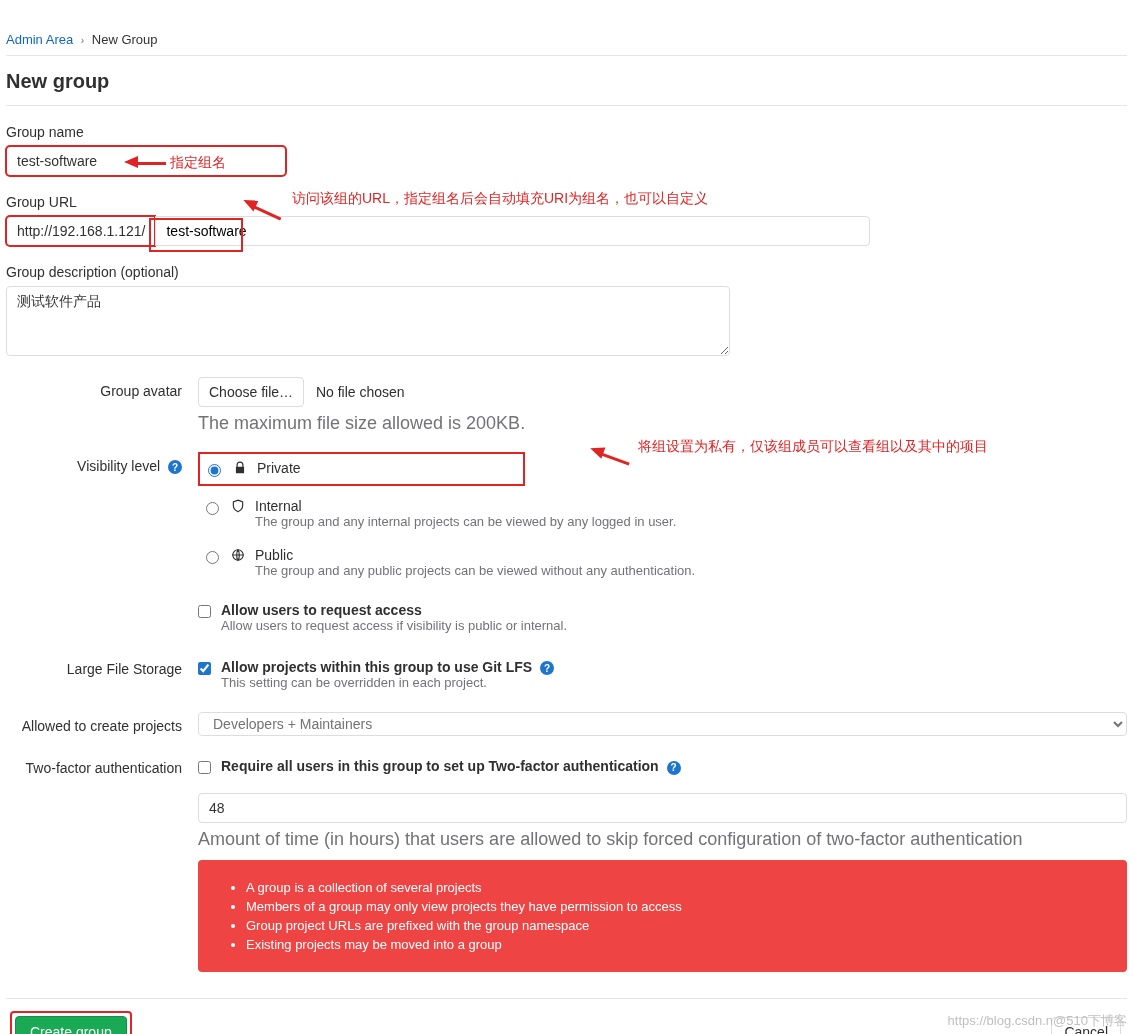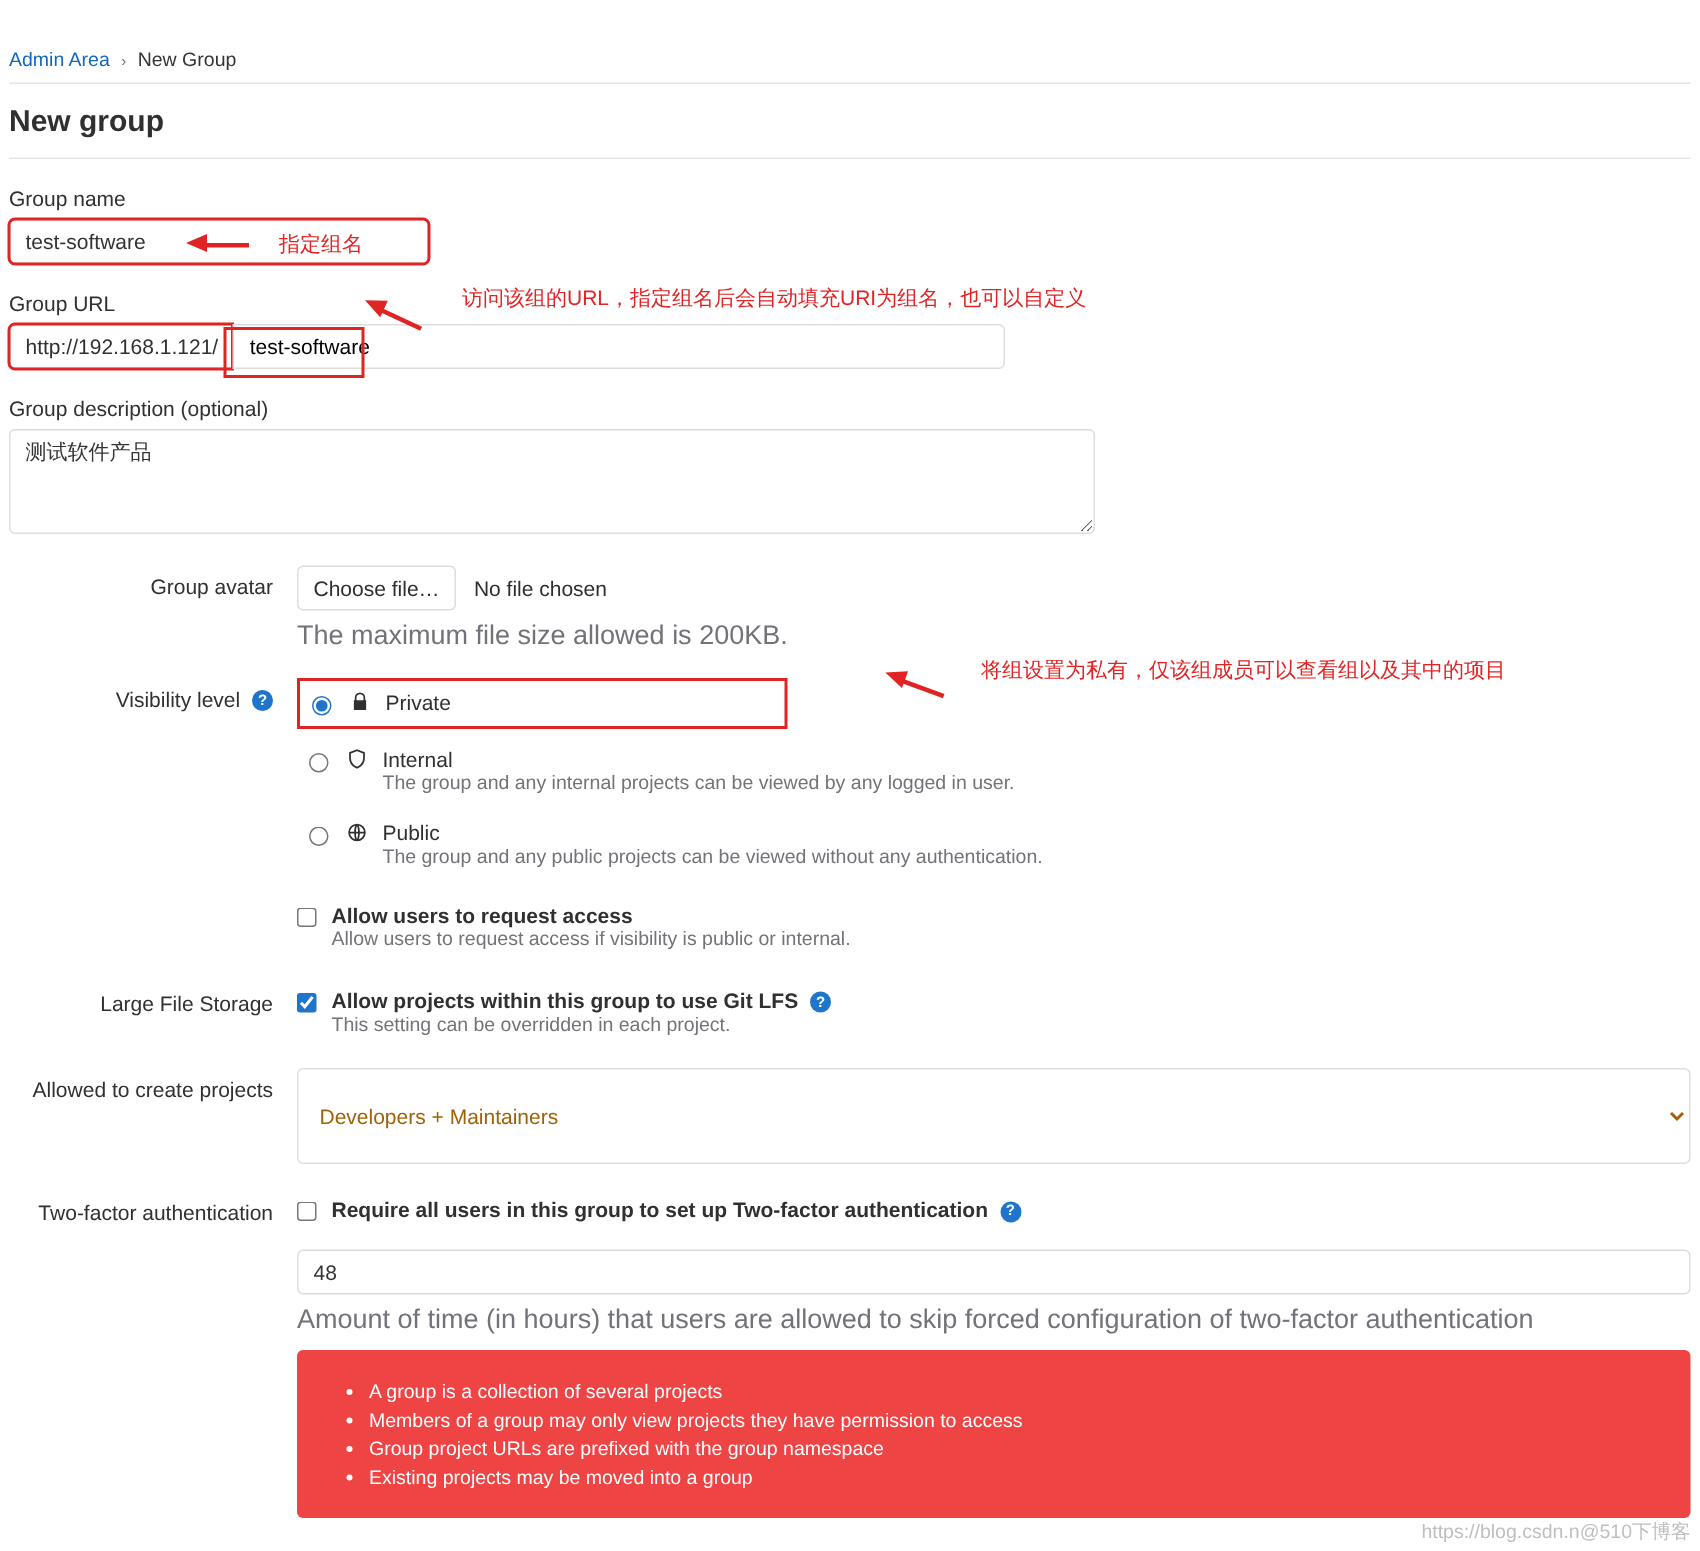--- a/index.html
+++ b/index.html
@@ -29,21 +29,21 @@
   .input-text {
     border: 1px solid #ddd; border-radius: 4px; padding: 6px 10px; font-size: 14px;
     background: #fff; color: #333;
   }
   .input-small { width: 280px; }
   .input-full { width: 100%; }
   textarea.input-text { min-height: 70px; resize: vertical; }
 
   .red-box { outline: 2px solid #e02424; outline-offset: -1px; }
 
-  .url-row { display: flex; width: 664px; align-items: flex-end; }
+  .url-row { display: flex; width: 864px; align-items: flex-end; }
   .url-prefix {
     border: 1px solid #ddd; border-right: none; border-radius: 4px 0 0 4px;
     padding: 6px 10px; background: #fff; color: #303030;
   }
   .url-input {
     flex: 1; border: 1px solid #ddd; border-radius: 0 4px 4px 0; padding: 6px 10px; font-size: 14px;
   }
 
   .form2 { margin-top: 18px; }
   .row2 { display: flex; margin-bottom: 18px; }
@@ -72,22 +72,22 @@
   .check-text .c-desc  { color: #737278; font-size: 13px; }
 
   .help-icon {
     display: inline-flex; align-items: center; justify-content: center;
     width: 14px; height: 14px; border-radius: 50%;
     background: #1f75cb; color: #fff; font-size: 10px; font-weight: bold;
     margin-left: 4px; vertical-align: middle;
   }
 
   select.sel-full {
-    width: 100%; border: 1px solid #ddd; border-radius: 4px; padding: 22px 10px;
-    font-size: 14px; background: #fff; color: #a16207;
+    width: 100%; border: 1px solid #ddd; border-radius: 4px; padding: 2px 10px;
+    font-size: 14px; background: #fff; color: #737373;
   }
 
   .info-box {
     background: #ef4444; color: #fff; border-radius: 4px; padding: 16px 20px 16px 30px;
     margin-top: 10px;
   }
   .info-box ul { margin: 0; padding-left: 18px; }
   .info-box li { margin: 4px 0; font-size: 13px; }
 
   .footer-bar {
@@ -100,21 +100,21 @@
   }
   .btn-primary-wrap { outline: 2px solid #e02424; padding: 3px; display: inline-block; border-radius: 2px; }
   .btn-cancel {
     background: #fff; border: 1px solid #ddd; border-radius: 4px; padding: 6px 12px;
     color: #303030; font-size: 14px; cursor: pointer;
   }
 
   
   .anno {
     position: absolute; color: #e02424; font-size: 14px; pointer-events: none;
-    display: flex; align-items: center; gap: 20px; white-space: nowrap;
+    display: flex; align-items: center; gap: 4px; white-space: nowrap;
   }
   .arrow-left {
     display: inline-block; position: relative;
   }
   .arrow-left::before {
     content: ""; display: inline-block; width: 0; height: 0;
     border-top: 6px solid transparent; border-bottom: 6px solid transparent;
     border-right: 14px solid #e02424;
   }
   .arrow-left::after {

